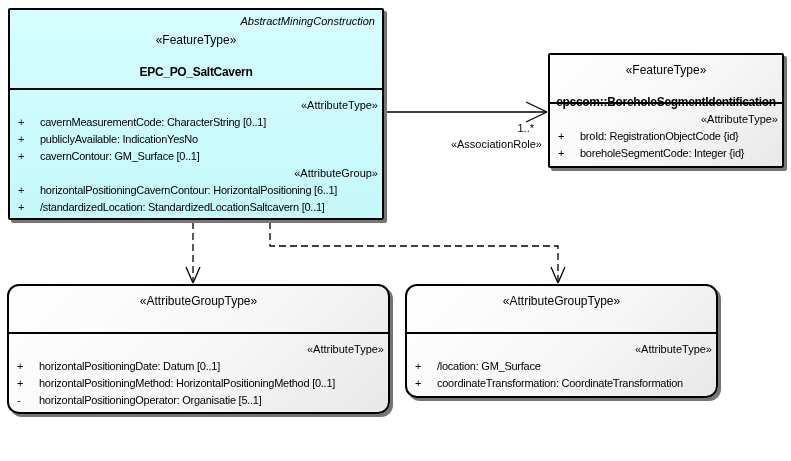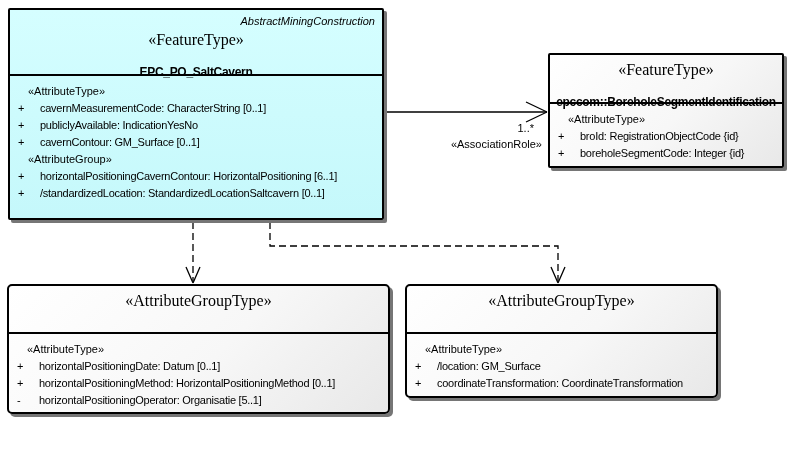--- a/index.html
+++ b/index.html
@@ -16,51 +16,52 @@
 
   .uml-class {
     position: absolute;
     box-sizing: border-box;
     border: 2px solid #000;
     box-shadow: 3px 3px 0 var(--shadow-color, #767676);
     z-index: 1;
   }
   .fill-cyan { background: linear-gradient(180deg, #d5feff 0%, var(--class-fill-cyan, #c5f8fb) 100%); }
   .fill-gray { background: linear-gradient(135deg, #ffffff 0%, #f7f7f7 55%, #e8e8e8 100%); }
-  .rounded { border-radius: 5px; }
+  .rounded { border-radius: 12px; }
   .sq { border-radius: 2px; }
 
   .cls-header {
     box-sizing: border-box;
     border-bottom: 2px solid #000;
     text-align: center;
   }
   .parent-label {
     text-align: right;
     font-style: italic;
     font-size: 11px;
     padding: 4px 7px 0 0;
     line-height: 14px;
   }
-  .cls-stereotype { font-size: 16px; line-height: 14px; font-family: Liberation Serif, serif; }
+  .cls-stereotype { font-size: 12px; line-height: 14px; }
   .cls-name {
     font-size: 12px; font-weight: bold;
     letter-spacing: -0.3px;
     white-space: nowrap;
     line-height: 15px;
     margin-top: 18px;
   }
   .hdr-pad-sm { padding-top: 8px; }
 
   .cls-body { padding: 7px 4px 0 4px; }
   .section-heading {
     font-size: 11px;
     line-height: 17px;
     padding-left: 14px;
     white-space: nowrap;
+    text-align: right;
   }
   .section + .section .section-heading { margin-top: 0; }
   .attr-row {
     display: flex;
     font-size: 11px;
     line-height: 17px;
     letter-spacing: -0.25px;
     white-space: nowrap;
   }
   .attr-row .vis {
@@ -99,21 +100,21 @@
       <path d="M193,283 L186,267 M193,283 L200,267"></path>
     </g>
 
     <g stroke="#000" stroke-width="1.3" fill="none">
       <path d="M270,222 L270,246 L558,246 L558,281" stroke-dasharray="7 4"></path>
       <path d="M558,283 L551,267 M558,283 L565,267"></path>
     </g>
   </svg>
 
   <div class="uml-class fill-cyan sq" style="left:8px; top:8px; width:376px; height:212px;">
-    <div class="cls-header" style="height:66px;">
+    <div class="cls-header" style="height:80px;">
       <div class="parent-label">AbstractMiningConstruction</div>
       <div class="cls-stereotype" style="margin-top:5px;">«FeatureType»</div>
       <div class="cls-name">EPC_PO_SaltCavern</div>
     </div>
     <div class="cls-body">
       <div class="section">
         <div class="section-heading">«AttributeType»</div>
         <div class="attr-row">
           <span class="vis">+</span>
           <span class="attr-text">cavernMeasurementCode: CharacterString [0..1]</span>

